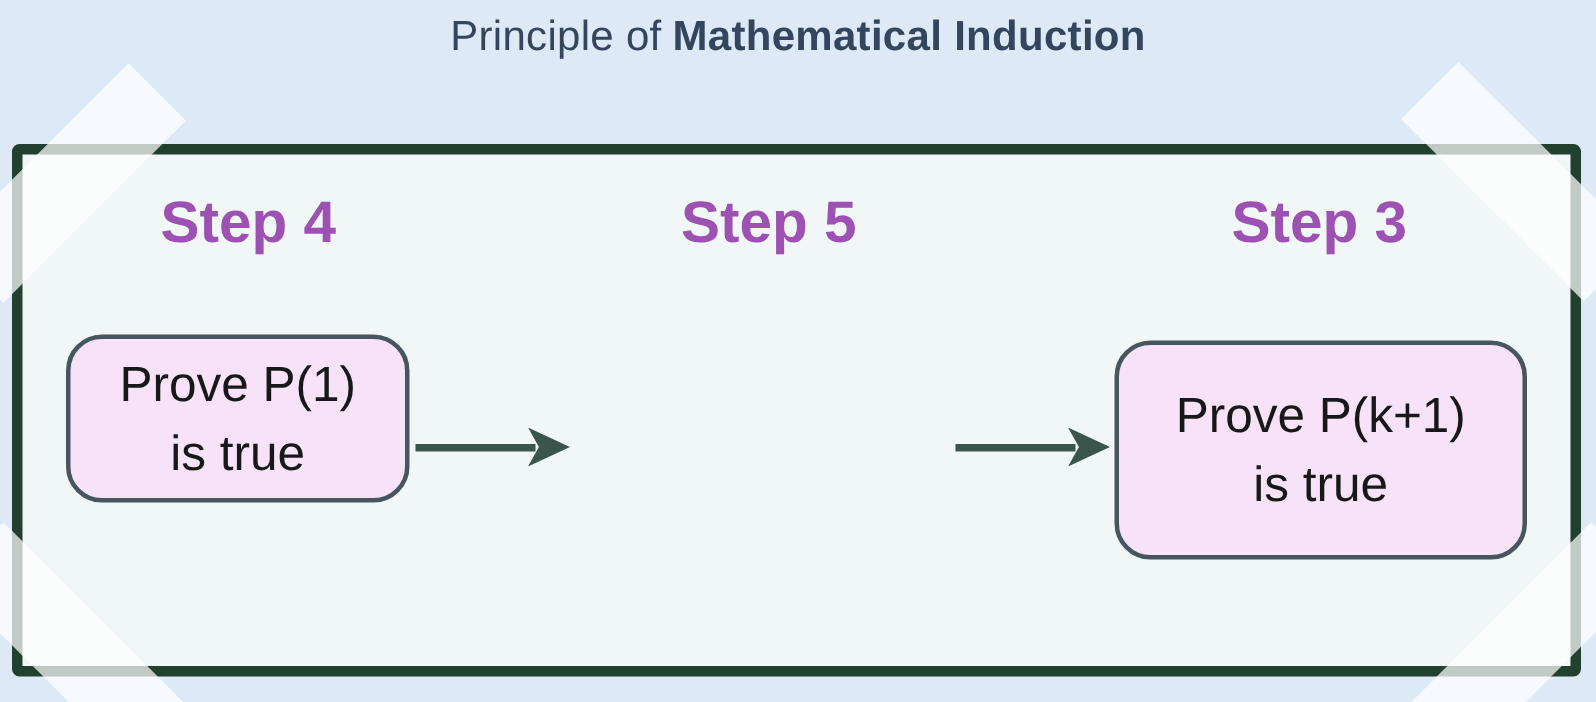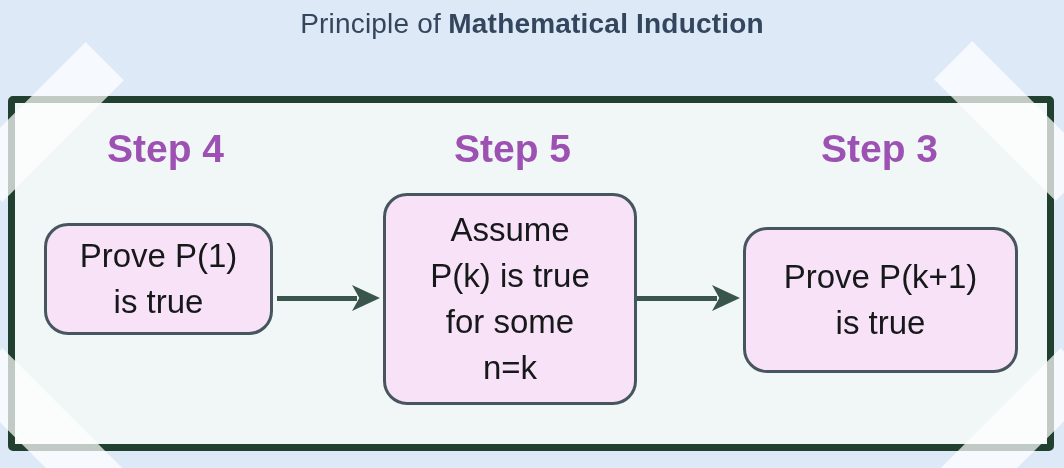--- a/index.html
+++ b/index.html
@@ -135,26 +135,20 @@
 
   <div class="step-label" id="lbl1">Step 4</div>
   <div class="step-label" id="lbl2">Step 5</div>
   <div class="step-label" id="lbl3">Step 3</div>
 
   <div class="box" id="box1">
     <div>Prove P(1)</div>
     <div>is true</div>
   </div>
 
-  <div class="box" id="box2">
-    <div>Assume</div>
-    <div>P(k) is true</div>
-    <div>for some</div>
-    <div>n=k</div>
-  </div>
 
   <div class="box" id="box3">
     <div>Prove P(k+1)</div>
     <div>is true</div>
   </div>
 
   <div class="arrow-line" id="ar1"></div>
   <div class="arrow-head" id="ah1"></div>
   <div class="arrow-line" id="ar2"></div>
   <div class="arrow-head" id="ah2"></div>

